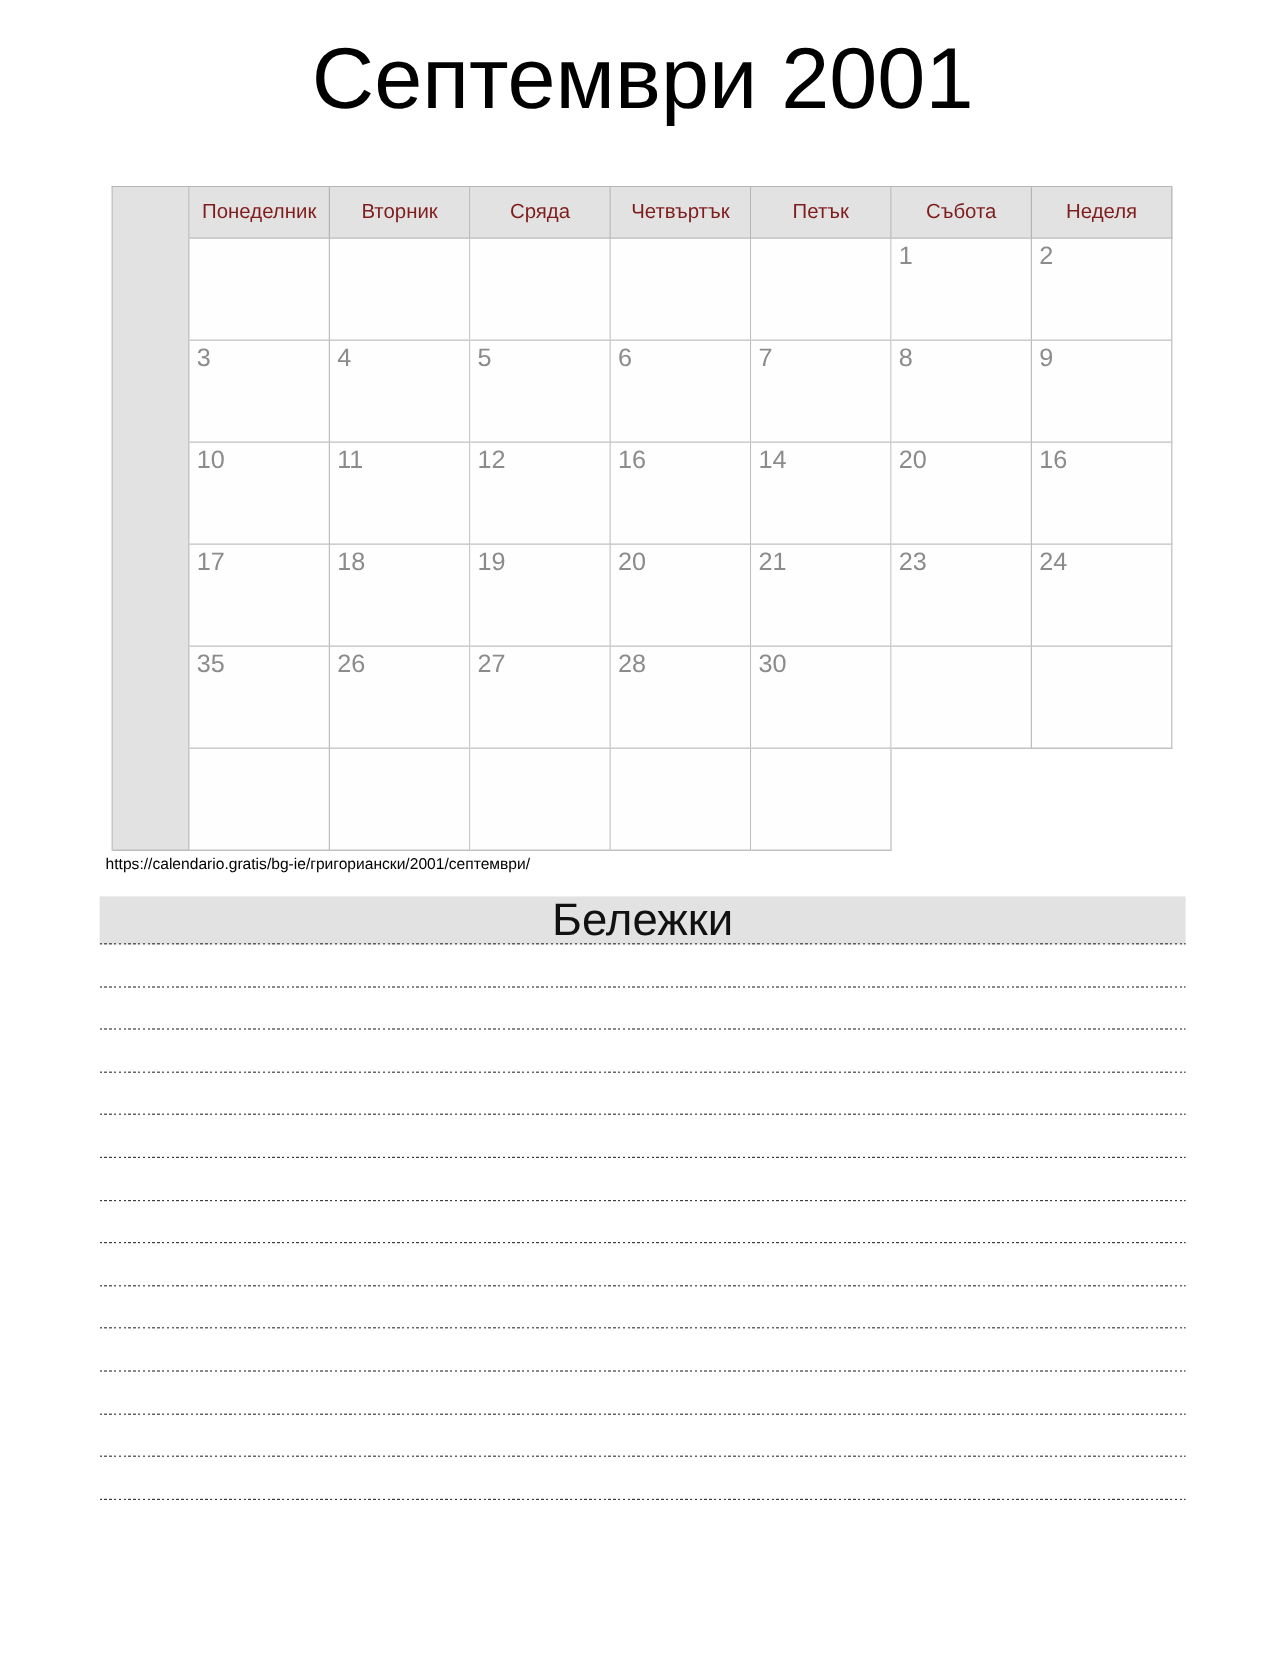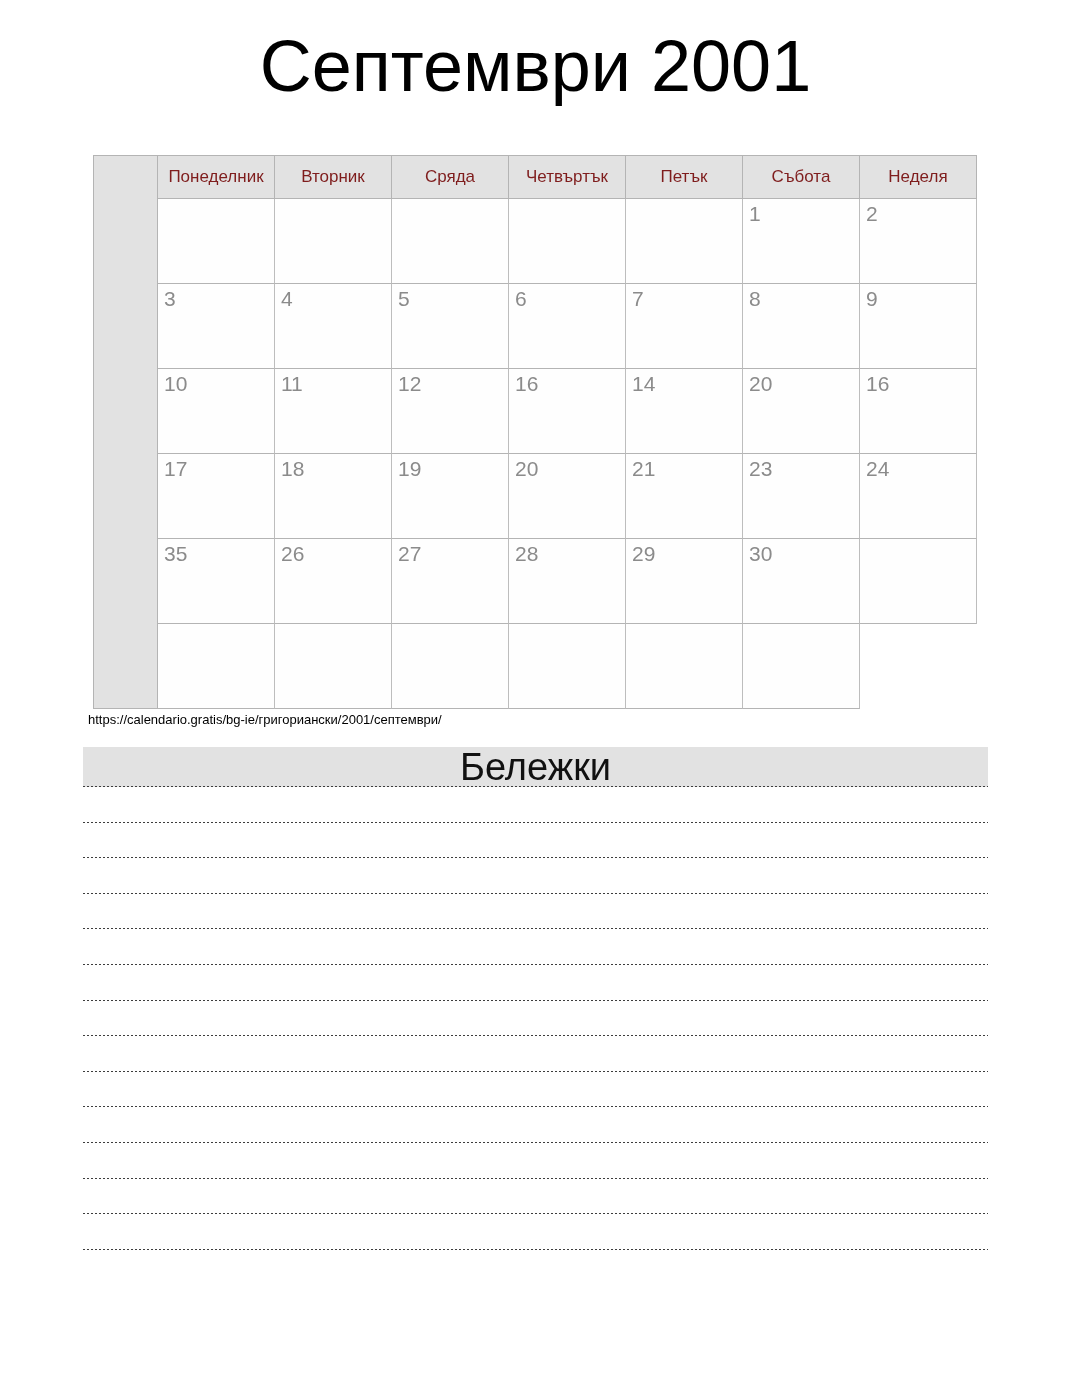--- a/index.html
+++ b/index.html
@@ -159,21 +159,20 @@
       <div class="cal-cell">18</div>
       <div class="cal-cell">19</div>
       <div class="cal-cell">20</div>
       <div class="cal-cell">21</div>
       <div class="cal-cell">23</div>
       <div class="cal-cell">24</div>
       <div class="cal-cell">35</div>
       <div class="cal-cell">26</div>
       <div class="cal-cell">27</div>
       <div class="cal-cell">28</div>
-      <div class="cal-cell">29</div>
       <div class="cal-cell">30</div>
       <div class="cal-cell"></div>
       <div class="cal-cell"></div>
       <div class="cal-cell"></div>
       <div class="cal-cell"></div>
       <div class="cal-cell"></div>
       <div class="cal-cell"></div>
       <div class="cal-cell"></div>
     </div>
 </div>

